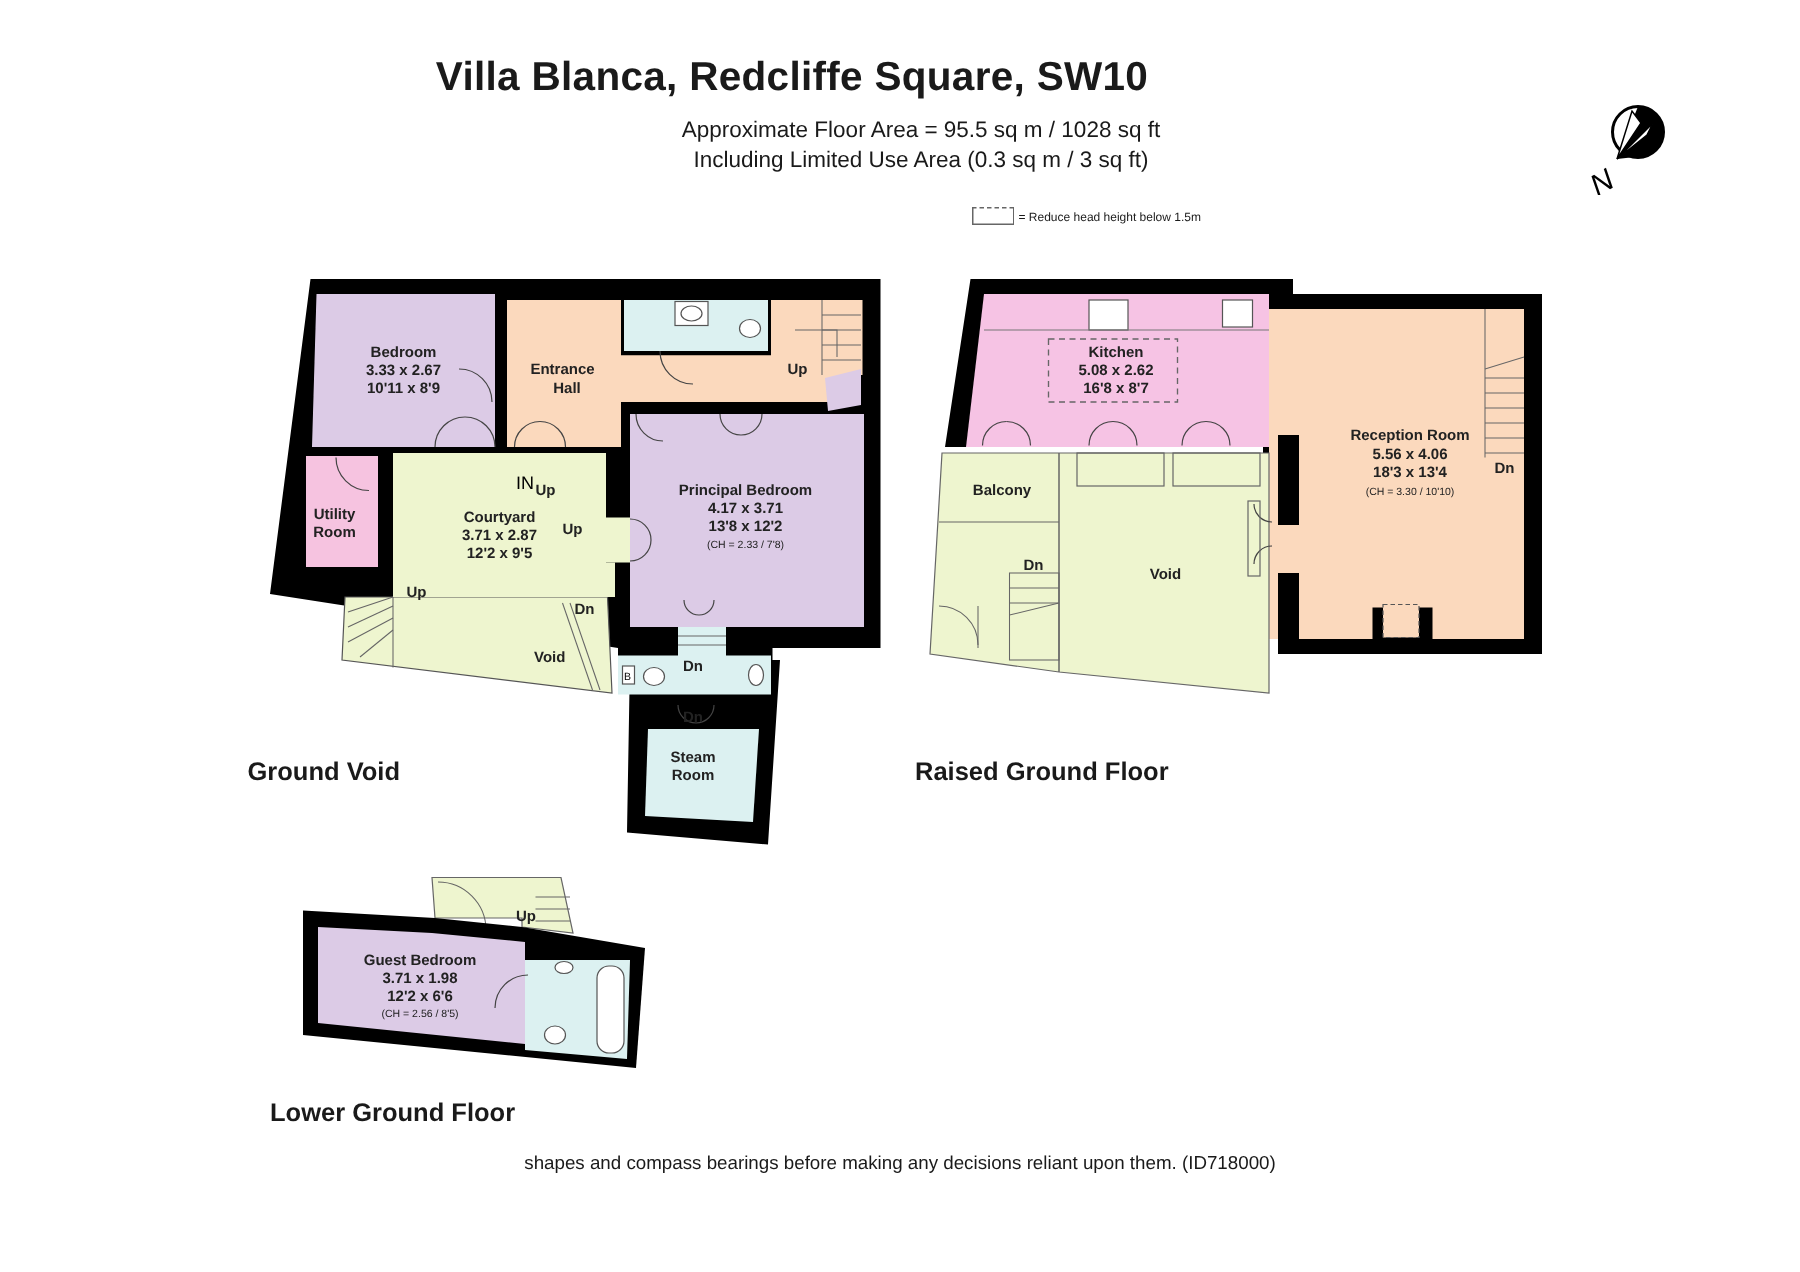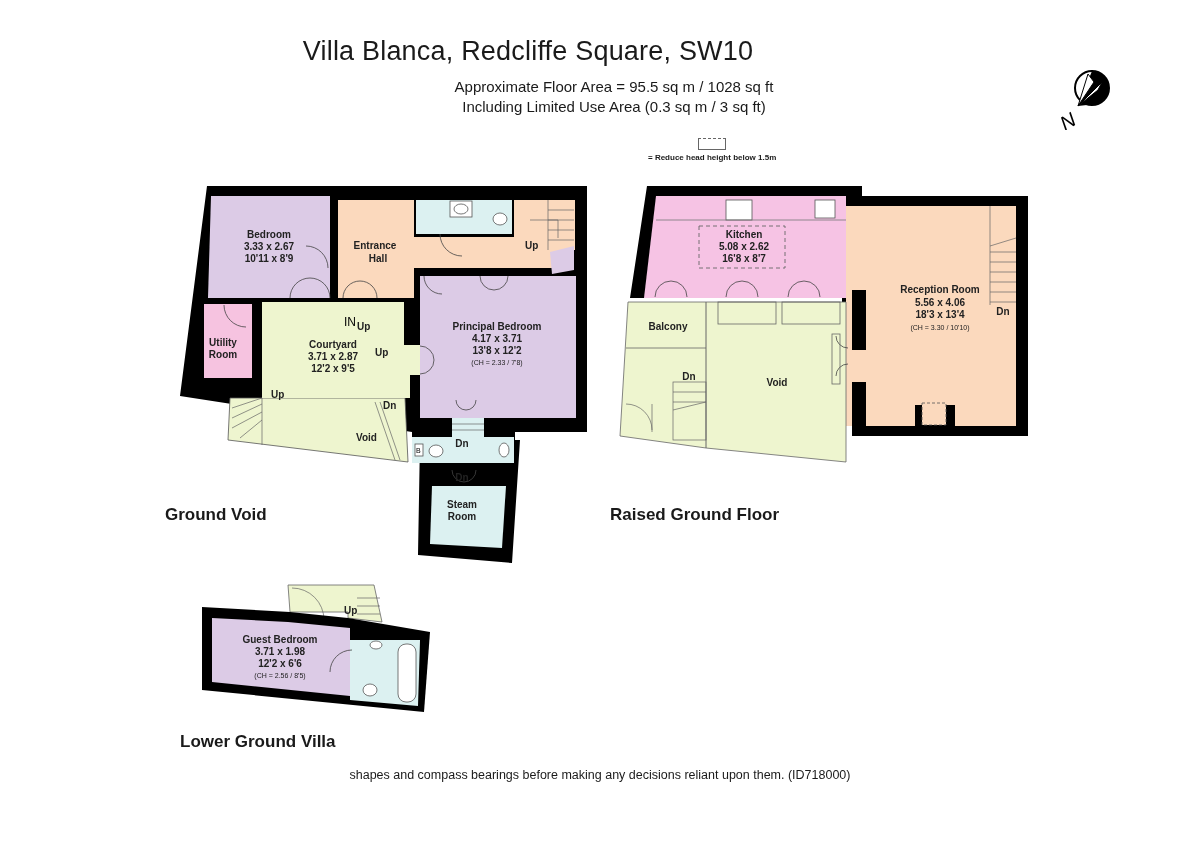--- a/index.html
+++ b/index.html
@@ -1,22 +1,22 @@
 <!DOCTYPE html>
 <html><head>
 <meta charset="utf-8">
 <style>
   html, body { margin:0; padding:0; background:#ffffff; }
   body { width:1200px; height:848px; position:relative; overflow:hidden;
          font-family:"Liberation Sans", sans-serif; color:#1a1a1a; }
   .title { position:absolute; left:0; width:1056px; top:36px; text-align:center;
-           font-size:27px; font-weight:normal; letter-spacing:0.2px; }
+           font-size:27px; font-weight:bold; letter-spacing:0.2px; }
   .sub { position:absolute; left:14px; width:1200px; text-align:center; font-size:15px; }
-  .legend { position:absolute; left:648px; top:138px; font-size:8px; font-weight:bold;
-            display:flex; align-items:center; gap:3px;flex-direction:column; }
+  .legend { position:absolute; left:648px; top:138px; font-size:8px; font-weight:normal;
+            display:flex; align-items:center; gap:3px; }
   .legend .box { width:28px; height:12px; border:1px solid #666; border-top-style:dashed; box-sizing:border-box; }
   .floor-label { position:absolute; font-size:17px; font-weight:bold; }
   .disclaimer { position:absolute; left:290px; width:620px; top:768px; text-align:center;
                 font-size:12.5px; line-height:15px; }
   svg.plan { position:absolute; left:0; top:0; }
   svg text { font-family:"Liberation Sans", sans-serif; }
   .rl { font-size:10px; font-weight:bold; fill:#222; }
   .rs { font-size:7px; fill:#222; }
   .compass { position:absolute; left:1058px; top:68px; }
 </style>
@@ -236,17 +236,17 @@
     <text class="rl" x="280" y="643" text-anchor="middle">Guest Bedroom</text>
     <text class="rl" x="280" y="655" text-anchor="middle">3.71 x 1.98</text>
     <text class="rl" x="280" y="667" text-anchor="middle">12'2 x 6'6</text>
     <text class="rs" x="280" y="678" text-anchor="middle">(CH = 2.56 / 8'5)</text>
     <text class="rl" x="344" y="614">Up</text>
   </g>
 </svg>
 
 <div class="floor-label" style="left:165px; top:505px">Ground Void</div>
 <div class="floor-label" style="left:610px; top:505px">Raised Ground Floor</div>
-<div class="floor-label" style="left:180px; top:732px">Lower Ground Villa</div>
+<div class="floor-label" style="left:180px; top:732px">Lower Ground Floor</div>
 
 <div class="disclaimer">
   <div>shapes and compass bearings before making any decisions reliant upon them. (ID718000)</div>
 </div>
 
 </body></html>

